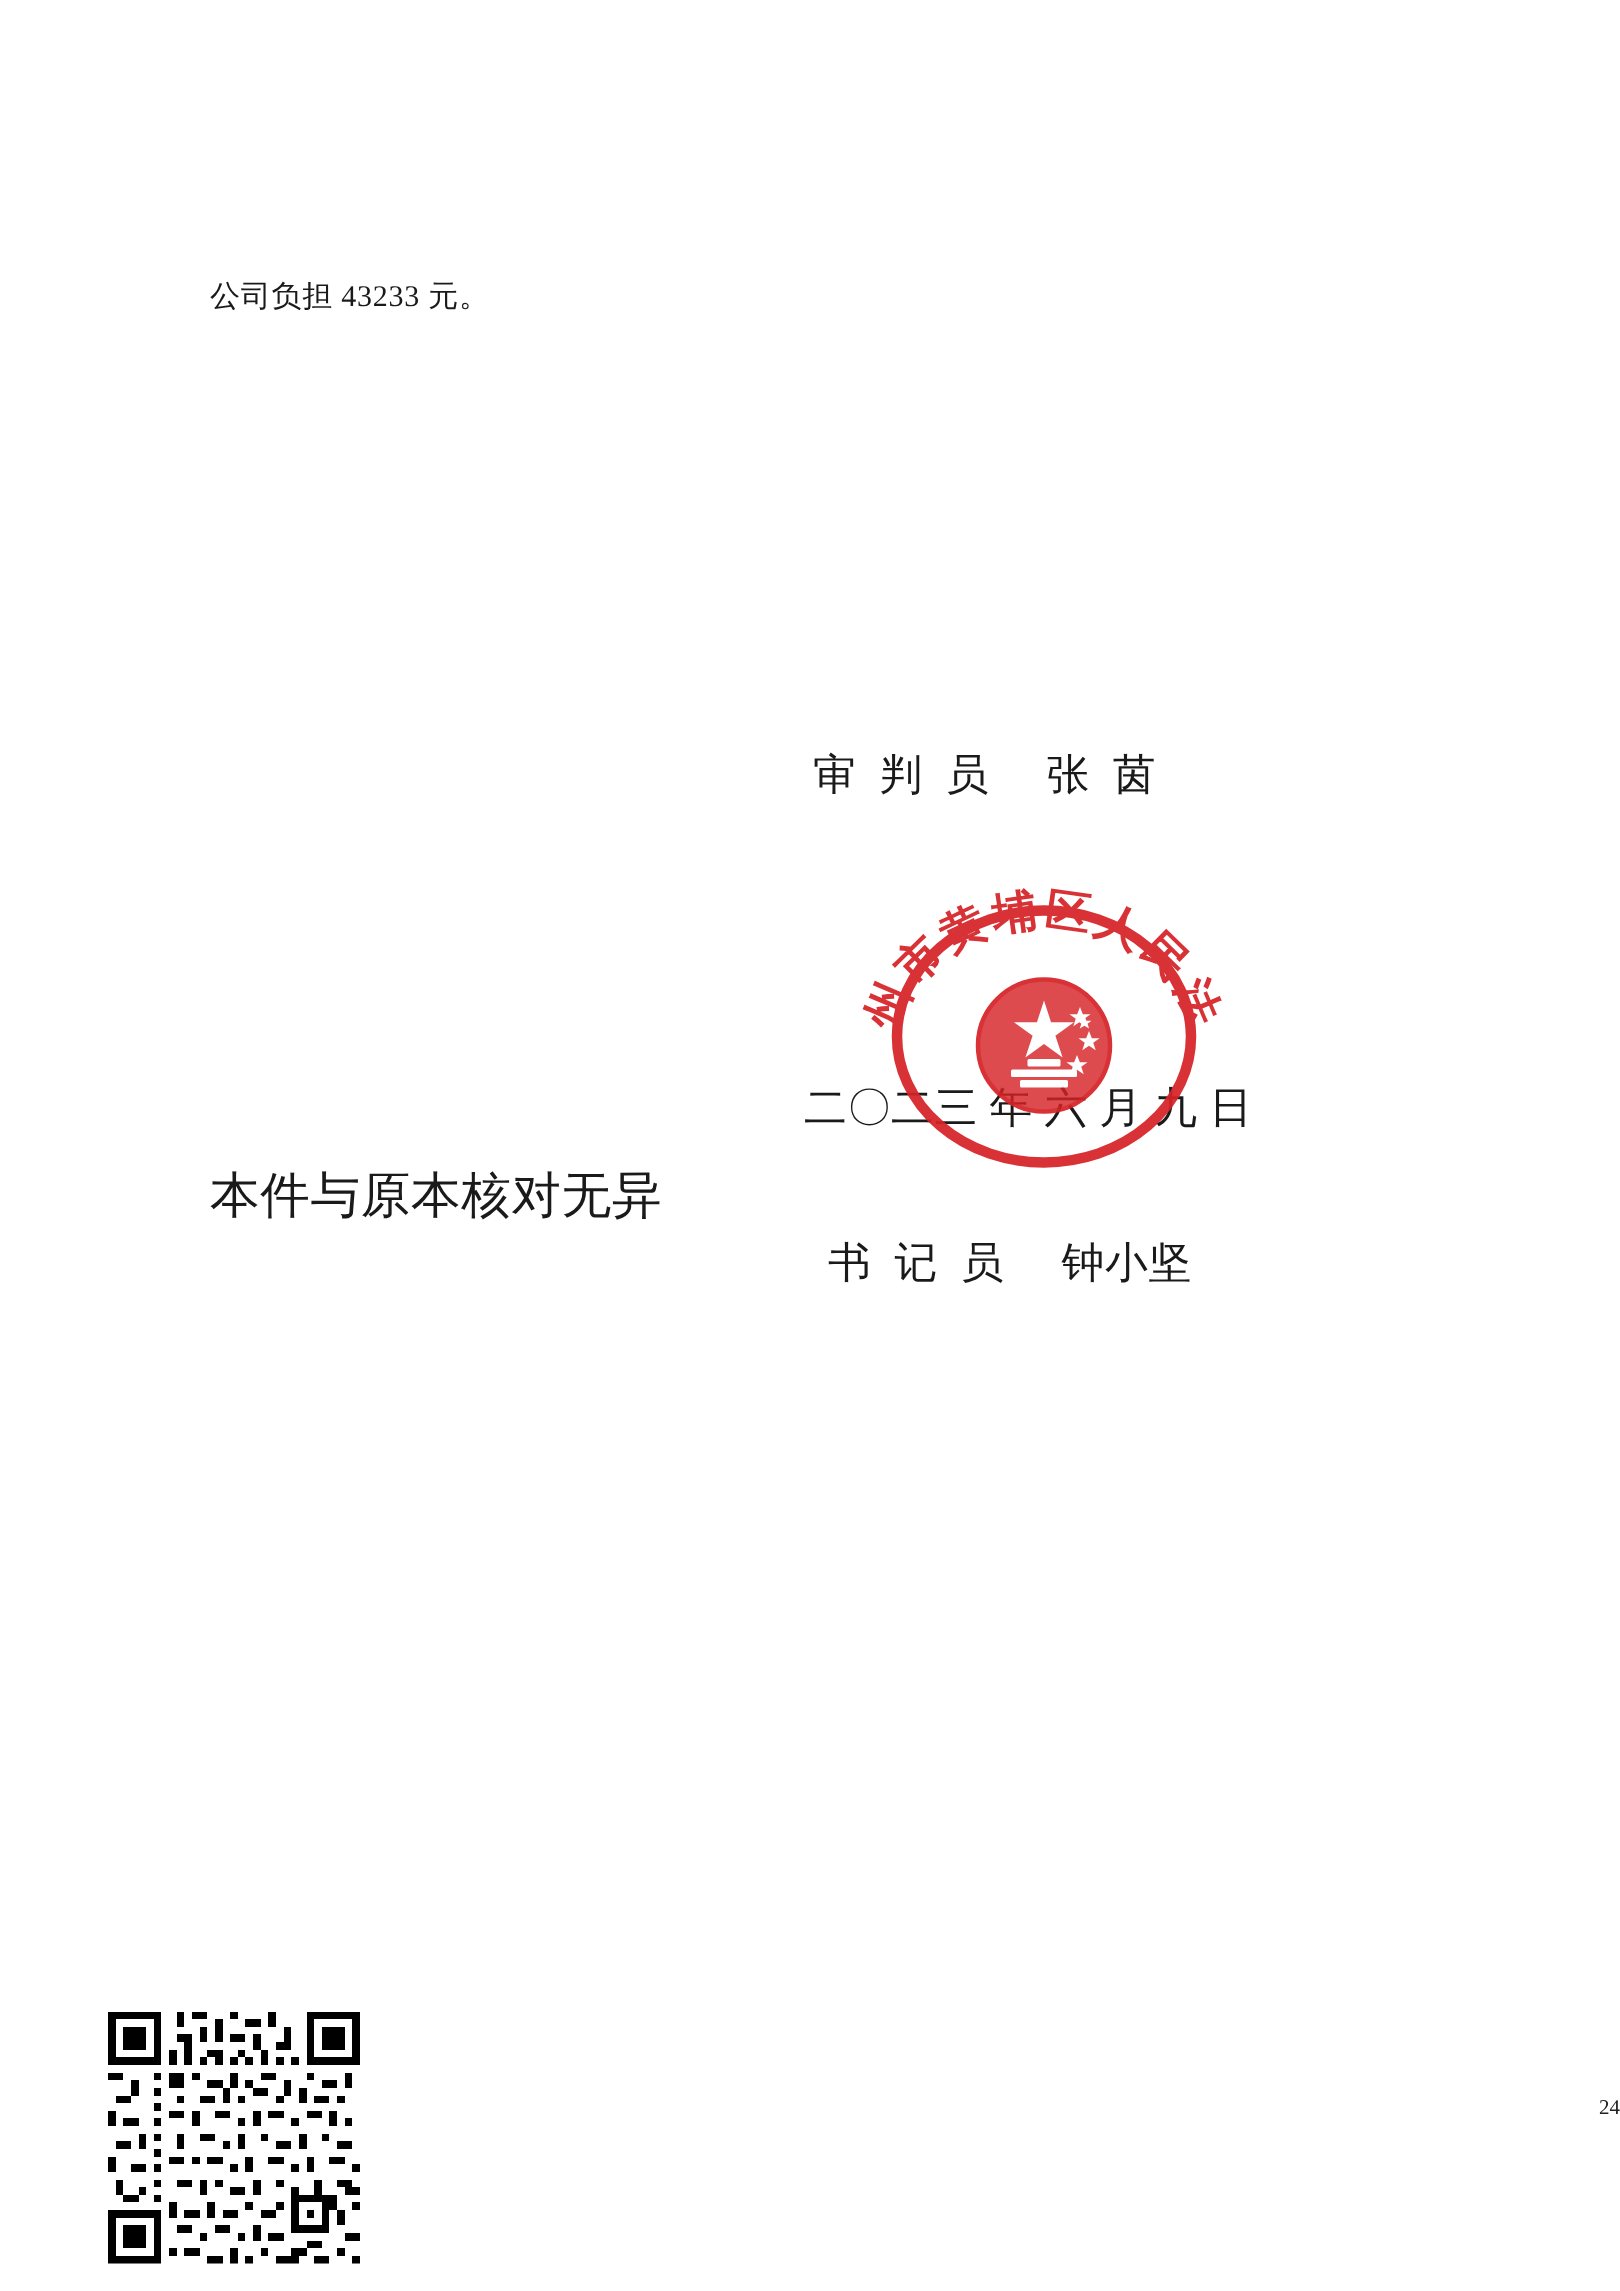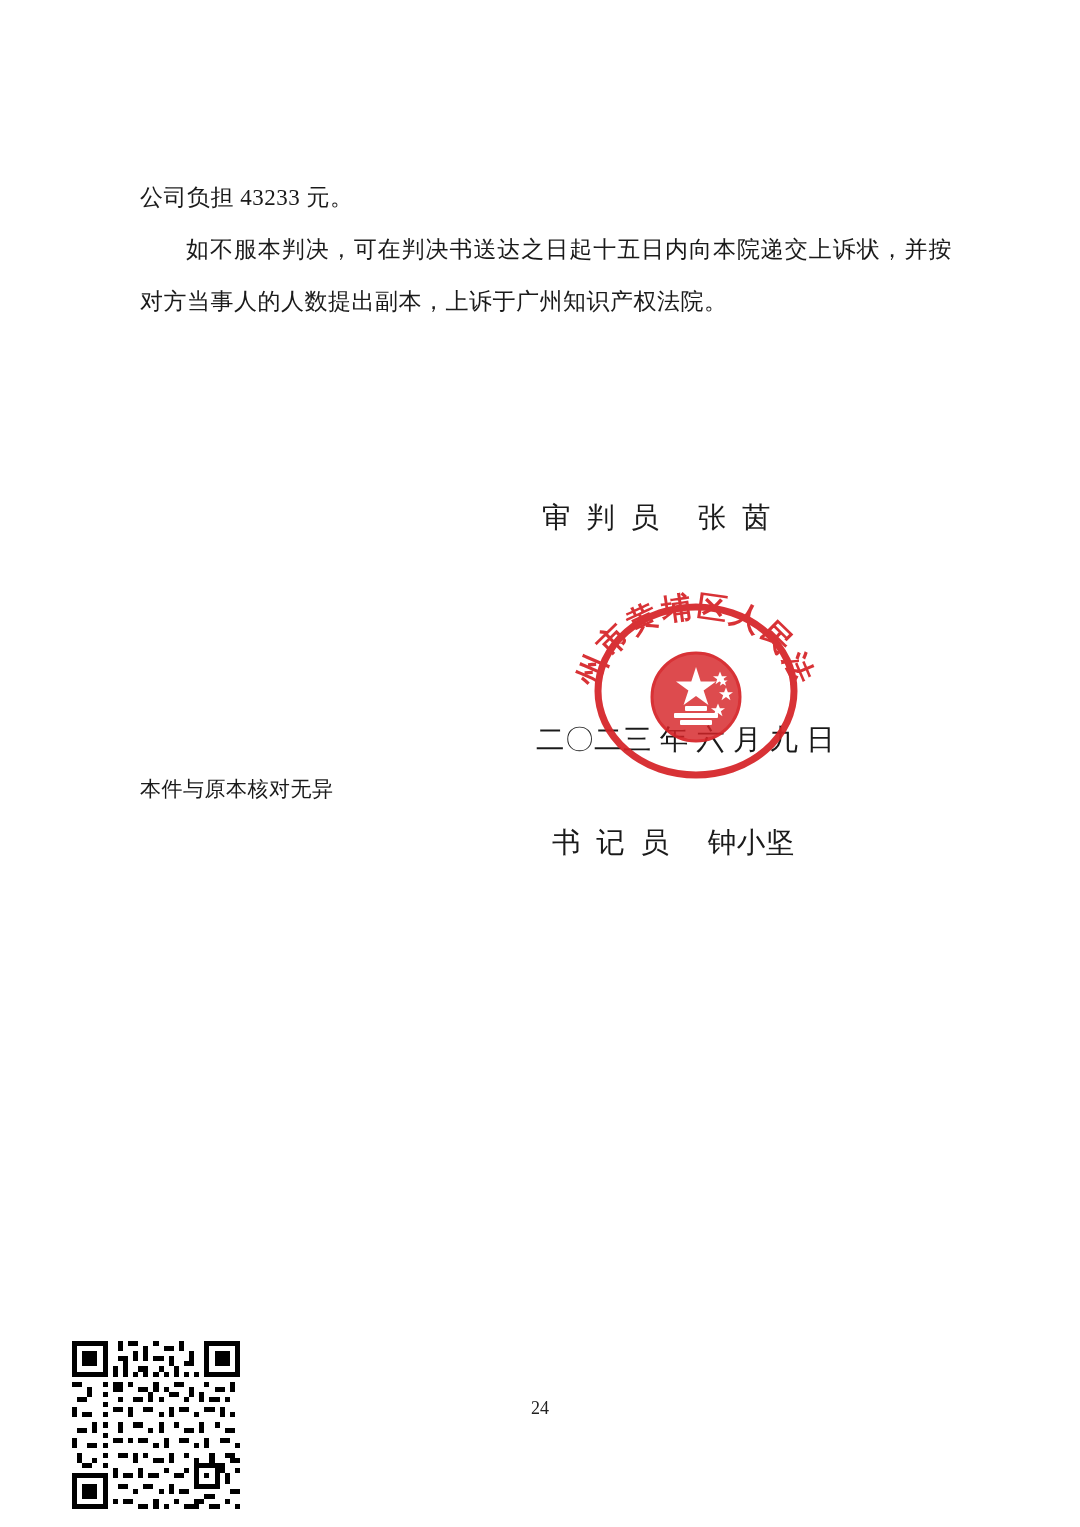--- a/index.html
+++ b/index.html
@@ -17,21 +17,21 @@
   }
   .page {
     position: absolute;
     inset: 0;
   }
   .body-text {
     position: absolute;
     left: 140px;
     top: 172px;
     width: 812px;
-    font-size: 23px;
+    font-size: 20px;
     line-height: 52px;
     letter-spacing: 0.5px;
     text-align: justify;
     text-justify: inter-ideograph;
   }
   .para {
     margin: 0;
   }
   .para.indent {
     text-indent: 2em;
@@ -61,21 +61,21 @@
   }
   .sig-clerk {
     position: absolute;
     left: 32px;
     top: 325px;
   }
   .verify-note {
     position: absolute;
     left: 140px;
     top: 775px;
-    font-size: 21px;
+    font-size: 33px;
     letter-spacing: 0.5px;
   }
   
   .seal {
     position: absolute;
     left: 560px;
     top: 575px;
     width: 272px;
     height: 232px;
     pointer-events: none;
@@ -93,34 +93,33 @@
     top: 1341px;
     width: 168px;
     height: 168px;
   }
   .qr svg { display: block; width: 100%; height: 100%; }
   .page-number {
     position: absolute;
     left: 0;
     right: 0;
     top: 1398px;
-    text-align: center;
-    font-size: 18px;
+    text-align: right;
+    font-size: 14px;
     color: #222;
     font-family: "Liberation Serif", serif;
   }
 </style>
 </head>
 <body>
 
 <div class="page">
 
   <div class="body-text">
     <p class="para">公司负担 43233 元。</p>
-    <p class="para indent">如不服本判决，可在判决书送达之日起十五日内向本院递交上诉状，并按对方当事人的人数提出副本，上诉于广州知识产权法院。</p>
   </div>
 
   <div class="signature-block">
     <span class="sig-line sig-judge">审  判  员     张  茵</span>
     <span class="sig-line sig-date">二〇二三 年 六 月 九 日</span>
     <span class="sig-line sig-clerk">书  记  员     钟小坚</span>
   </div>
 
   <div class="verify-note">本件与原本核对无异</div>
 

